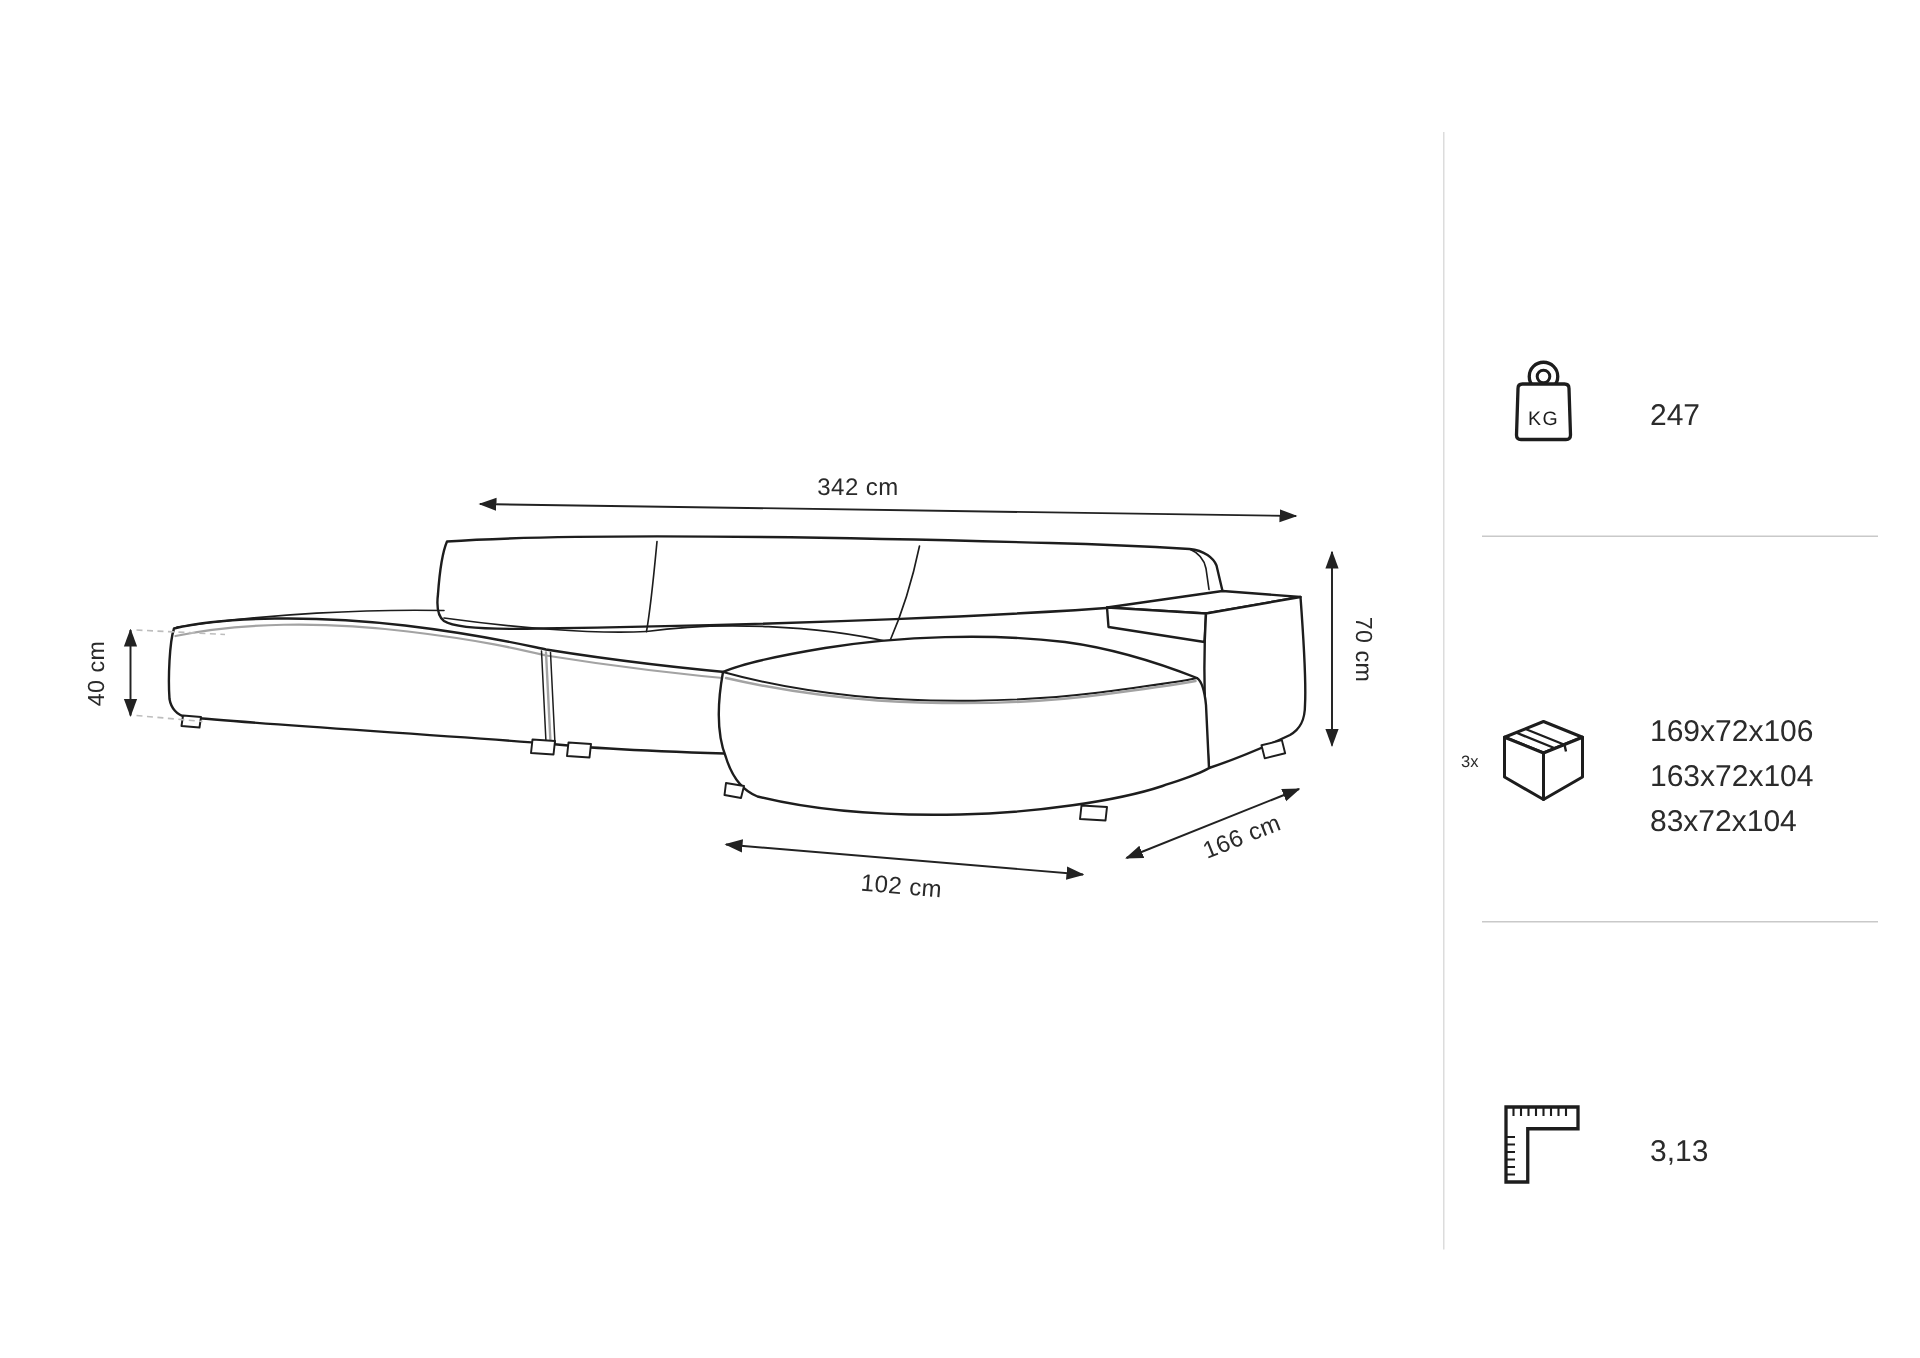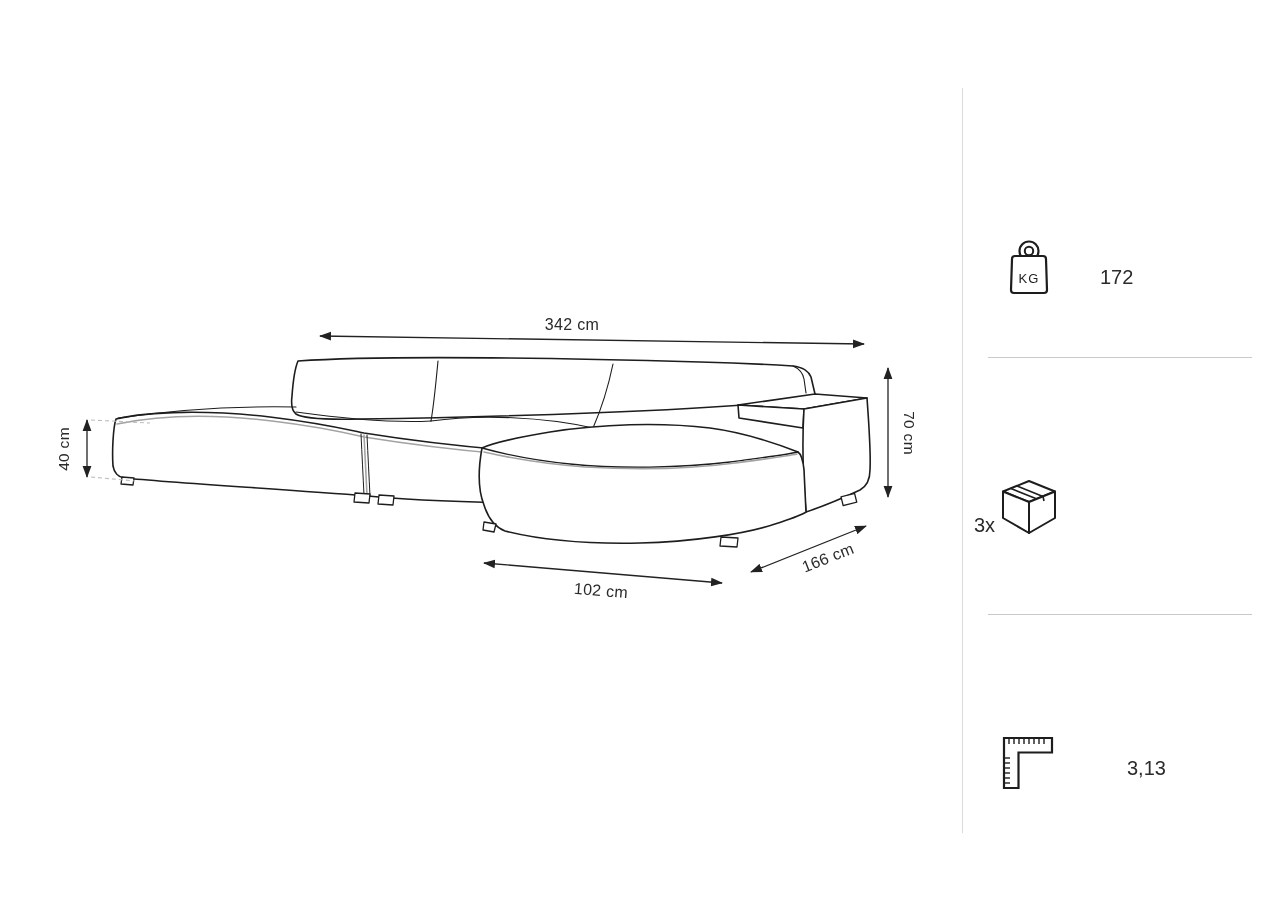--- a/index.html
+++ b/index.html
@@ -20,22 +20,22 @@
   .v-divider{left:962px;top:88px;width:1px;height:745px;background:#dcdcdc;}
   .h-divider{width:264px;height:1px;background:#c9c9c9;left:988px;}
   .h-divider.d1{top:357px;}
   .h-divider.d2{top:614px;}
   .spec-value{
     color:#2b2b2b;font-size:20px;line-height:1.25;white-space:nowrap;
   }
   .val-weight{left:1100px;top:265px;}
   .val-packages{left:1100px;top:476px;}
   .val-packages div{margin:0 0 5px 0;}
-  .val-volume{left:1100px;top:756px;margin-left:27px;}
-  .count-label{left:974px;top:502px;font-size:20px;color:#2b2b2b;margin-top:12px;}
+  .val-volume{left:1100px;top:756px;}
+  .count-label{left:974px;top:502px;font-size:11px;color:#2b2b2b;}
   svg text{
     font-family:"Liberation Sans",sans-serif;
     fill:#2a2a2a;
   }
   .dim-label{font-size:16px;letter-spacing:0.3px;}
   .dim-label-v{font-size:15.5px;letter-spacing:0.3px;}
   .kg-label{font-size:13px;letter-spacing:1px;fill:#1d1d1d;}
 </style>
 </head>
 <body>
@@ -136,34 +136,39 @@
 
 
   <svg class="abs" style="left:1006px;top:235px" width="46" height="62" viewBox="0 0 46 62">
     <g stroke="#1d1d1d" stroke-width="2.2" fill="none">
       <circle cx="23" cy="16" r="9.5"></circle>
       <circle cx="23" cy="16" r="4.2" stroke-width="2"></circle>
       <path fill="#ffffff" d="M6,24 Q6,21 9,21 L37,21 Q40,21 40,24 L41,55 Q41,58 38,58 L8,58 Q5,58 5,55 Z"></path>
     </g>
     <text class="kg-label" x="23" y="48" text-anchor="middle">KG</text>
   </svg>
-  <div class="abs spec-value val-weight">172</div>
+  <div class="abs spec-value val-weight">247</div>
 
   <div class="abs h-divider d1"></div>
 
   <div class="abs count-label">3x</div>
   <svg class="abs" style="left:1000px;top:479px" width="58" height="58" viewBox="0 0 58 58">
     <g stroke="#1d1d1d" stroke-width="2" fill="none" stroke-linejoin="round">
       <path fill="#ffffff" d="M29,2 L55,12.5 L29,23 L3,12.5 Z"></path>
       <path fill="#ffffff" d="M3,12.5 L3,39 L29,54 L29,23 Z"></path>
       <path fill="#ffffff" d="M55,12.5 L55,39 L29,54 L29,23 Z"></path>
       <path stroke-width="1.6" d="M11,9.5 L37,20"></path>
       <path stroke-width="1.6" d="M17,7 L43,17.5 L44,22"></path>
     </g>
   </svg>
+  <div class="abs spec-value val-packages">
+    <div>169x72x106</div>
+    <div>163x72x104</div>
+    <div>83x72x104</div>
+  </div>
 
   <div class="abs h-divider d2"></div>
 
   <svg class="abs" style="left:1002px;top:735px" width="54" height="56" viewBox="0 0 54 56">
     <g stroke="#1d1d1d" stroke-width="2.2" fill="none" stroke-linejoin="miter">
       <path fill="#ffffff" d="M2,3 L50,3 L50,17.5 L16.5,17.5 L16.5,53 L2,53 Z"></path>
     </g>
     <g stroke="#1d1d1d" stroke-width="1.4">
       <line x1="7" y1="3" x2="7" y2="9"></line>
         <line x1="12" y1="3" x2="12" y2="9"></line>

